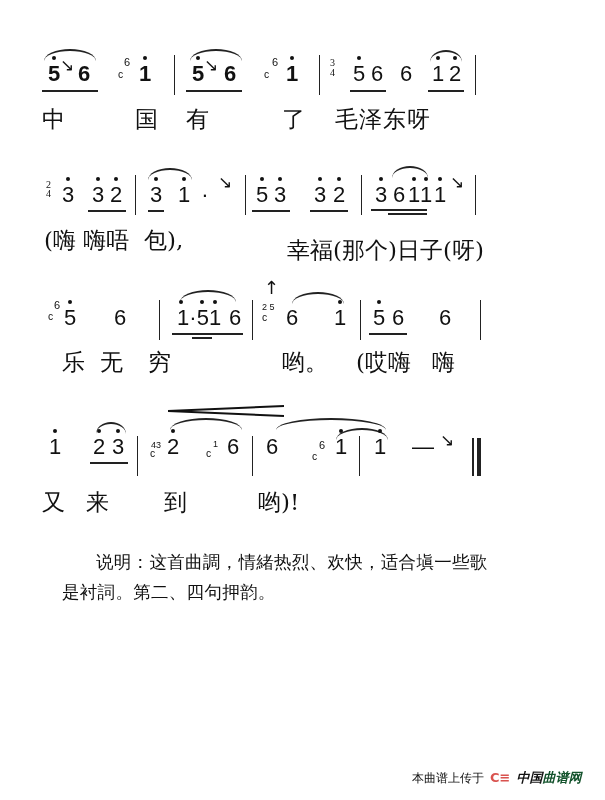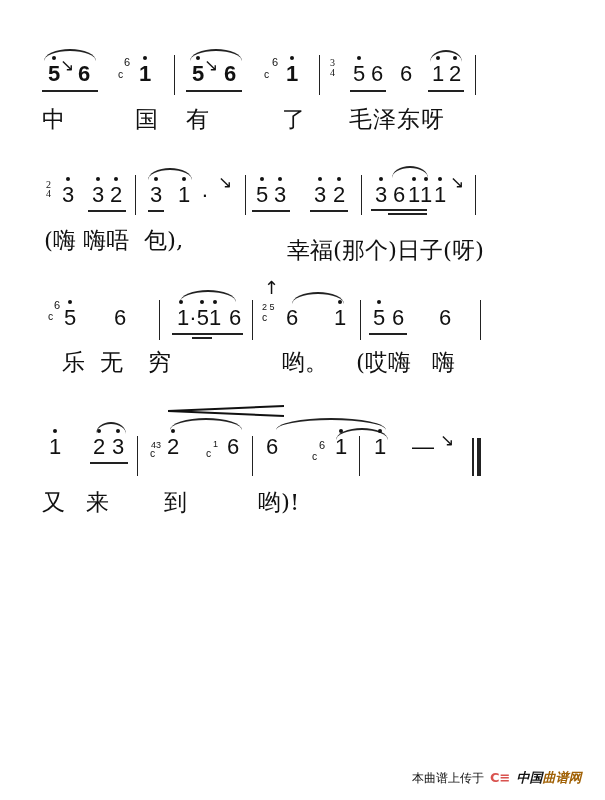--- a/index.html
+++ b/index.html
@@ -54,21 +54,21 @@
   <div class="slur" style="left:430px;top:50px;width:32px;"></div>
   <span class="note dot-above" style="left:430px;top:63px;font-weight:normal;">1</span>
   <span class="note dot-above" style="left:447px;top:63px;font-weight:normal;">2</span>
   <div class="uline" style="left:428px;top:90px;width:36px;"></div>
   <div class="bar" style="left:475px;top:55px;height:40px;"></div>
 
   <span class="lyric" style="left:42px;top:107px;">中</span>
   <span class="lyric" style="left:135px;top:107px;">国</span>
   <span class="lyric" style="left:186px;top:107px;">有</span>
   <span class="lyric" style="left:282px;top:107px;">了</span>
-  <span class="lyric" style="left:349px;top:107px;letter-spacing:1px;">毛泽东呀</span>
+  <span class="lyric" style="left:335px;top:107px;letter-spacing:1px;">毛泽东呀</span>
 </div>
 
 <div>
   <span class="timesig" style="left:44px;top:180px;">2</span>
   <span class="timesig" style="left:44px;top:189px;">4</span>
   <span class="note dot-above" style="left:60px;top:184px;font-weight:normal;">3</span>
   <span class="note dot-above" style="left:90px;top:184px;font-weight:normal;">3</span>
   <span class="note dot-above" style="left:108px;top:184px;font-weight:normal;">2</span>
   <div class="uline" style="left:88px;top:210px;width:38px;"></div>
   <div class="bar" style="left:135px;top:175px;height:40px;"></div>
@@ -167,20 +167,22 @@
   <span class="arrow" style="left:440px;top:430px;font-size:17px;">↘</span>
   <div class="bar" style="left:472px;top:438px;height:38px;width:1.5px;"></div>
   <div class="bar" style="left:477px;top:438px;height:38px;width:4px;"></div>
   <span class="lyric" style="left:42px;top:490px;">又</span>
   <span class="lyric" style="left:86px;top:490px;">来</span>
   <span class="lyric" style="left:164px;top:490px;">到</span>
   <span class="lyric" style="left:258px;top:490px;">哟)!</span>
 </div>
 
 <div class="expl" style="top:547px;">
+  <p style="padding-left:34px;">说明：这首曲調，情緒热烈、欢快，适合塡一些歌</p>
+  <p>是衬詞。第二、四句押韵。</p>
 </div>
 
 <div class="watermark">
   <span>本曲谱上传于</span>
   <span class="wm-logo" style="color:#d9534f;font-style:normal;">C≡</span>
   <span class="wm-logo" style="color:#111;">中国</span>
-    <span class="wm-logo" style="color:#a16207;margin-left:-6px;">曲谱网</span>
+    <span class="wm-logo" style="color:#14532d;margin-left:-6px;">曲谱网</span>
 </div>
 
 </body></html>

